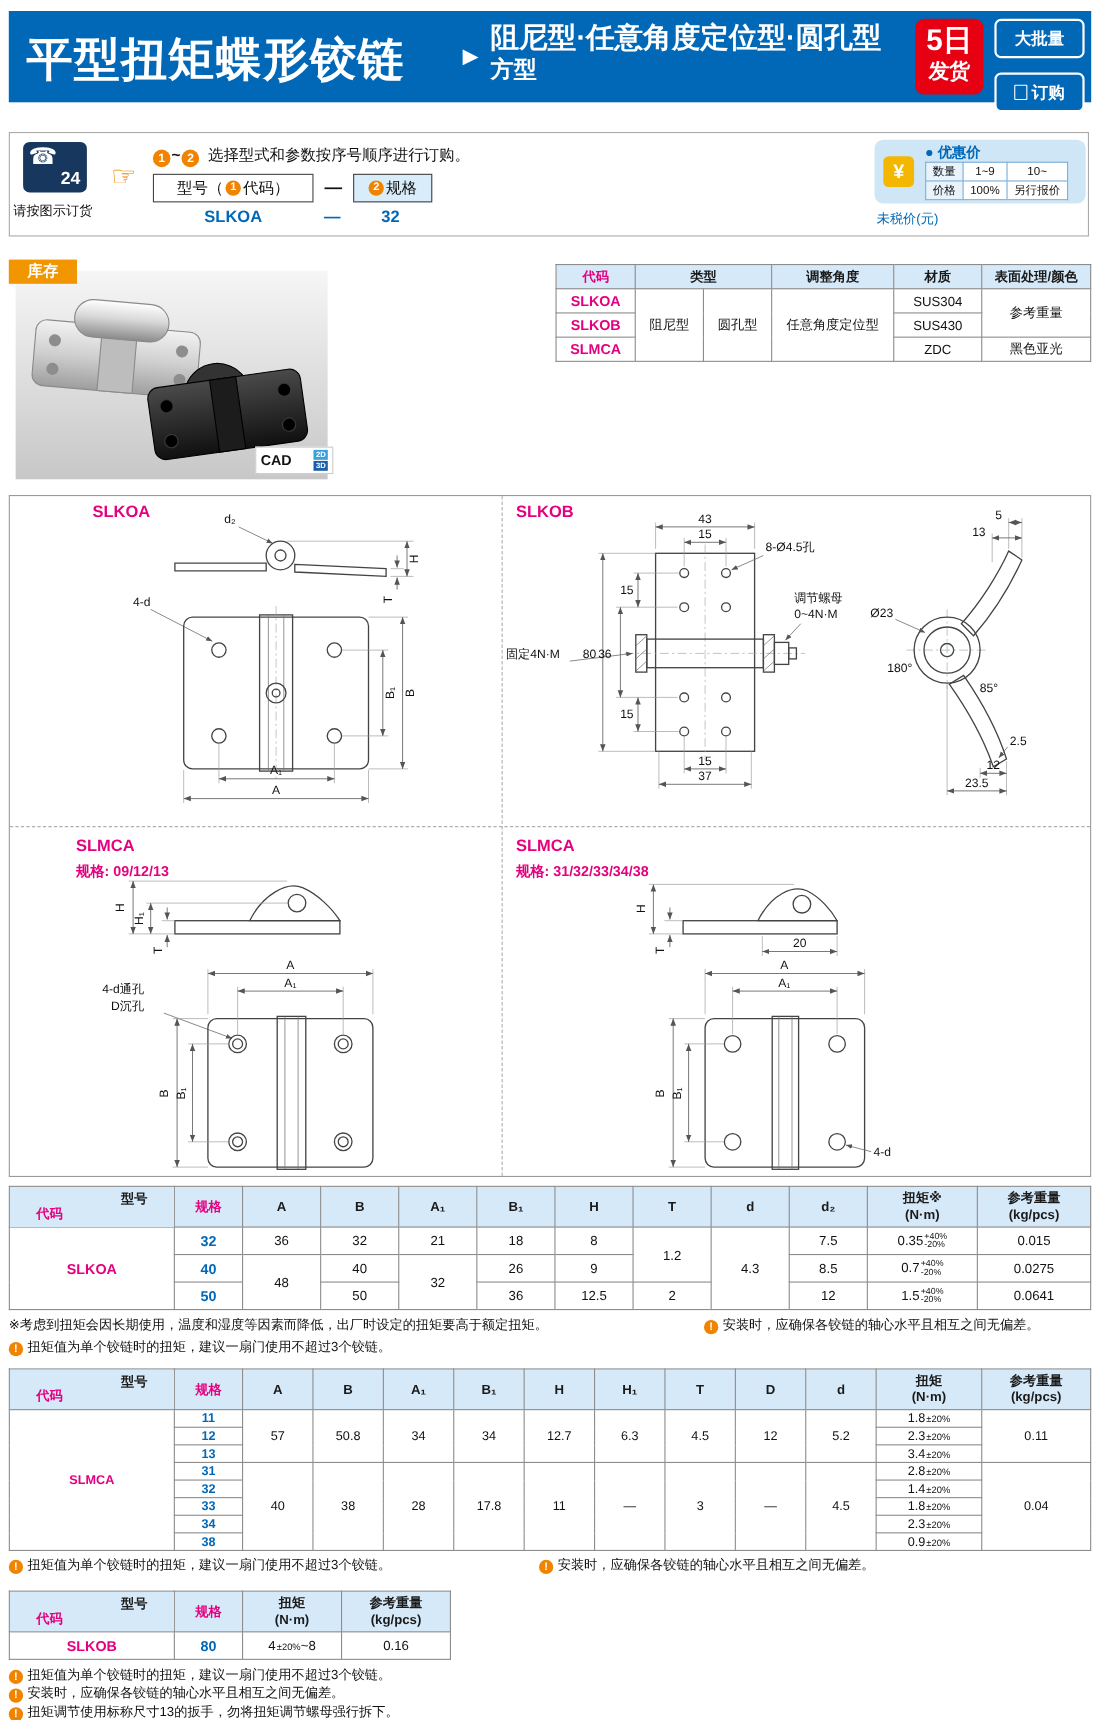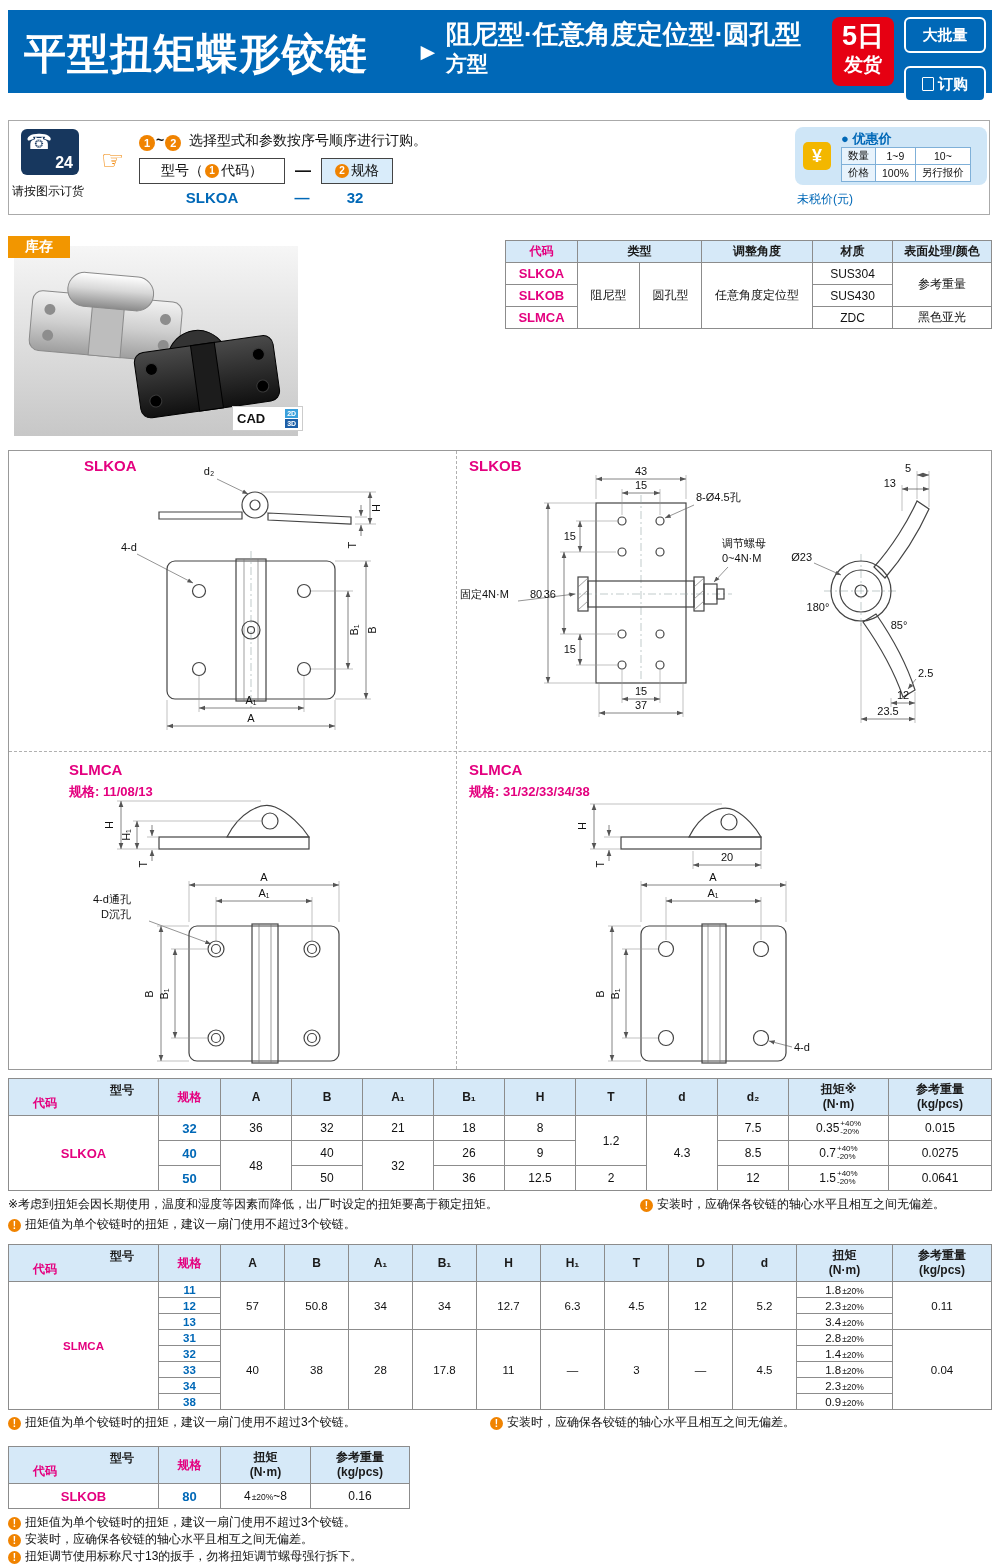--- a/index.html
+++ b/index.html
@@ -281,21 +281,21 @@
     </table>
   </div>
 
   <div class="draw-box">
     <div class="vdiv"></div>
     <div class="hdiv"></div>
 
     <div class="qtitle" style="left:75px;top:6px;">SLKOA</div>
     <div class="qtitle" style="left:460px;top:6px;">SLKOB</div>
     <div class="qtitle" style="left:60px;top:310px;">SLMCA</div>
-    <div class="qspec" style="left:60px;top:332px;">规格: 11/08/13</div>
+    <div class="qspec" style="left:60px;top:332px;">规格: 09/12/13</div>
     <div class="qtitle" style="left:460px;top:310px;">SLMCA</div>
     <div class="qspec" style="left:460px;top:332px;">规格: 31/32/33/34/38</div>
 
     <svg class="qsvg" style="left:0;top:0" width="447" height="300">
       <g>
         <text x="200" y="24" text-anchor="middle">d₂</text>
         <path class="lead" d="M208,28 L239,43" marker-end="url(#arr)"></path>
         <circle class="part" cx="246" cy="54" r="13"></circle>
         <circle class="part" cx="246" cy="54" r="5"></circle>
         <path class="part" d="M150,61 H233 V68 H150 Z"></path>

